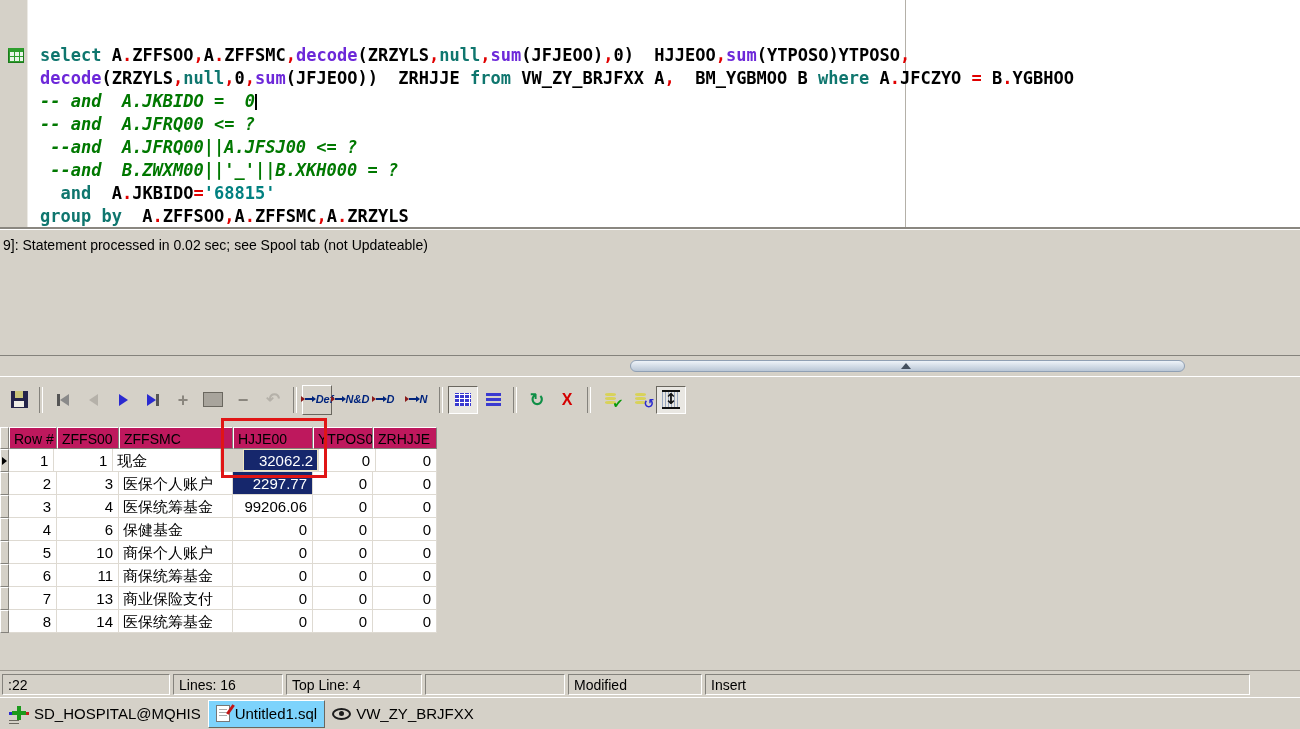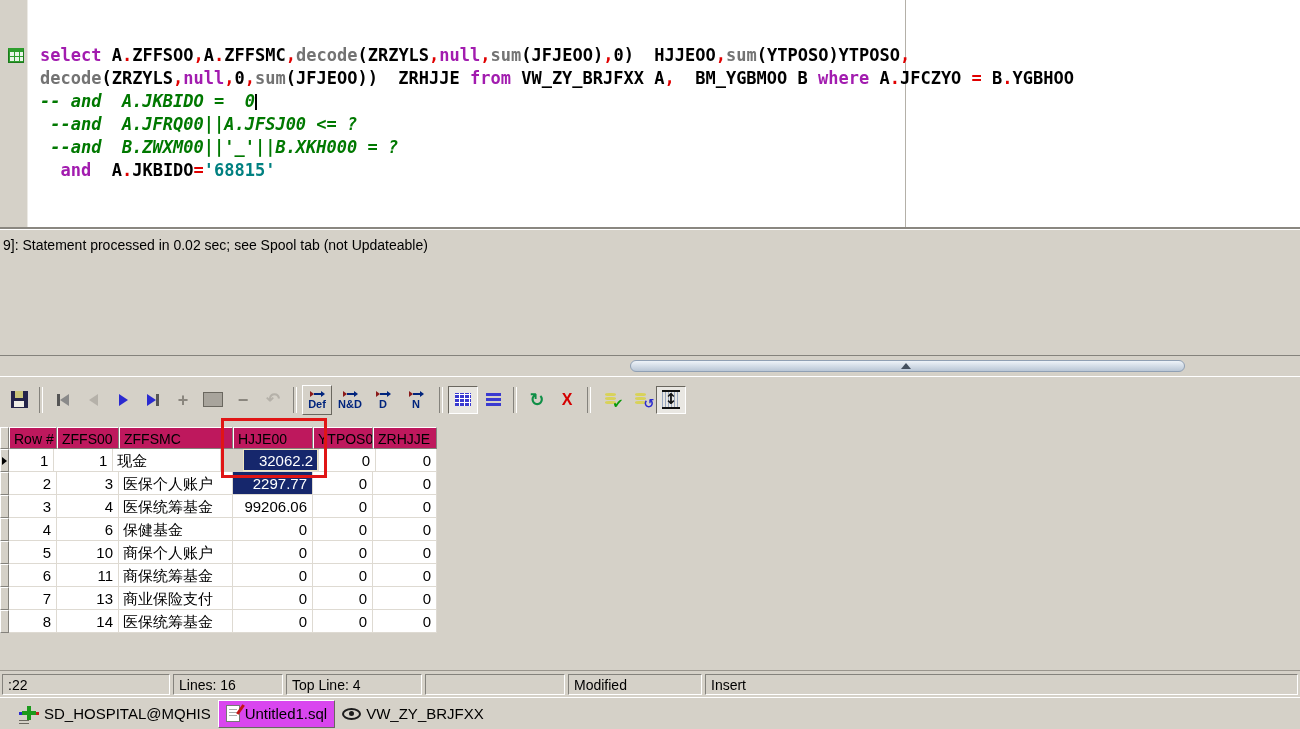--- a/index.html
+++ b/index.html
@@ -12,21 +12,21 @@
   .gutter{position:absolute;left:0;top:0;width:27px;height:100%;background:#d5d1c8;
           border-right:1px solid #eceae5;}
   .stmt-icon{position:absolute;left:8px;top:48px;width:16px;height:15px;box-sizing:border-box;
           border:1px solid #1c7a1c;border-top:4px solid #2e9e2e;background-color:#eaf5ea;
           background-image:repeating-linear-gradient(0deg,#2e9e2e 0 1px,transparent 1px 5px),
                            repeating-linear-gradient(90deg,#2e9e2e 0 1px,transparent 1px 5px);}
   .margin-line{position:absolute;left:905px;top:0;width:1px;height:100%;background:#b4b0a8;}
   .code{position:absolute;left:40px;top:44px;font-family:"DejaVu Sans Mono","Liberation Mono",monospace;
         font-size:17px;font-weight:bold;}
   .code-line{height:23px;line-height:23px;white-space:pre;}
-  .tk-k{color:#a21caf;} .tk-f{color:#737373;} .tk-i{color:#000;}
+  .tk-k{color:#0f766e;} .tk-f{color:#6d28d9;} .tk-i{color:#000;}
   .tk-p{color:#e00000;} .tk-s{color:#008080;} .tk-c{color:#007800;font-style:italic;}
   .caret{display:inline-block;width:2px;height:16px;background:#000;vertical-align:-3px;}
 
   
   .msg-panel{position:absolute;left:0;top:229px;width:1300px;height:127px;background:#d5d1c8;
              border-top:1px solid #fff;border-bottom:1px solid #84827c;box-sizing:border-box;}
   .msg-text{position:absolute;left:3px;top:7px;font-size:14px;}
 
   
   .splitter{position:absolute;left:0;top:357px;width:1300px;height:19px;background:#d5d1c8;}
@@ -44,22 +44,22 @@
   .floppy::before{content:"";position:absolute;left:4px;top:0;width:8px;height:7px;background:#c9c47a;}
   .floppy::after{content:"";position:absolute;left:3px;bottom:1px;width:10px;height:6px;background:#efede6;}
   .tri{width:0;height:0;}
   .tri-l{border-top:6px solid transparent;border-bottom:6px solid transparent;border-right:9px solid #8a8a8a;}
   .tri-l.lite{border-right-color:#b5b1a9;}
   .tri-r{border-top:6px solid transparent;border-bottom:6px solid transparent;border-left:9px solid #2a2ad0;}
   .vbar{width:3px;height:12px;background:#555;}
   .glyph-gray{font-size:18px;font-weight:bold;color:#8a867e;line-height:1;}
   .post-rect{width:18px;height:13px;background:#a8a49c;border:1px solid #6a675f;}
   .undo-glyph{font-size:17px;font-weight:bold;color:#b5b1a9;font-family:"DejaVu Sans",sans-serif;line-height:1;}
-  .defbtn{width:30px;height:30px;display:flex;flex-direction:column;align-items:center;justify-content:center;
-          flex:0 0 auto;margin-right:3px;}
+  .defbtn{width:30px;height:30px;display:flex;flex-direction:row;align-items:center;justify-content:center;
+          flex:0 0 auto;margin-right:3px;font-style:italic;}
   .defbtn.raised{border:1px solid;border-color:#fff #6a675f #6a675f #fff;background:#d5d1c8;box-sizing:border-box;}
   .defbtn .lbl{font-size:11px;font-weight:bold;color:#00247d;line-height:11px;}
   .mini-glyph{display:flex;align-items:center;height:8px;margin-bottom:1px;}
   .mini-glyph .mt{width:0;height:0;border-top:3px solid transparent;border-bottom:3px solid transparent;border-left:4px solid #8b1a1a;}
   .mini-glyph .ml{width:7px;height:2px;background:#00247d;}
   .mini-glyph .mt2{width:0;height:0;border-top:3px solid transparent;border-bottom:3px solid transparent;border-left:4px solid #00247d;}
   .pressed{border:1px solid;border-color:#6a675f #fff #fff #6a675f;background:#e9e7e2;box-sizing:border-box;}
   .gridview-ic{width:16px;height:13px;background-color:#3a3ad0;
       background-image:repeating-linear-gradient(0deg,transparent 0 3px,#fff 3px 4px),
                        repeating-linear-gradient(90deg,transparent 0 4px,#fff 4px 5px);}
@@ -99,27 +99,27 @@
 
   
   .annotation{position:absolute;left:221px;top:418px;width:100px;height:54px;border:3px solid #e01515;z-index:90;}
 
   
   .statusbar{position:absolute;left:0;top:670px;width:1300px;height:27px;background:#d5d1c8;
              border-top:1px solid #9a968e;}
   .sp{position:absolute;top:3px;height:21px;box-sizing:border-box;background:#d5d1c8;border:1px solid;
       border-color:#84827c #fff #fff #84827c;font-size:14px;padding:2px 0 0 5px;overflow:hidden;}
   .sp1{left:2px;width:168px;} .sp2{left:173px;width:110px;} .sp3{left:286px;width:136px;}
-  .sp4{left:425px;width:140px;} .sp5{left:568px;width:134px;} .sp6{left:705px;width:593px;}
+  .sp4{left:425px;width:140px;} .sp5{left:568px;width:134px;} .sp6{left:705px;width:545px;}
 
   
   .tabbar{position:absolute;left:0;top:697px;width:1300px;height:32px;background:#d5d1c8;
-          border-top:1px solid #fff;display:flex;align-items:center;padding-left:12px;box-sizing:border-box;}
+          border-top:1px solid #fff;display:flex;align-items:center;padding-left:2px;box-sizing:border-box;}
   .tab{display:flex;align-items:center;gap:5px;height:28px;padding:0 7px;font-size:15px;flex:0 0 auto;}
-  .tab.active{background:#d946ef;border:1px solid;border-color:#fff #6a675f #6a675f #fff;box-sizing:border-box;}
+  .tab.active{background:#7dd3fc;border:1px solid;border-color:#fff #6a675f #6a675f #fff;box-sizing:border-box;}
   .connection-ic{position:relative;width:20px;height:20px;}
   .connection-ic::before{content:"";position:absolute;left:8px;top:2px;width:4px;height:14px;background:#1c9a1c;}
   .connection-ic::after{content:"";position:absolute;left:3px;top:7px;width:14px;height:4px;background:#1c9a1c;}
   .connection-ic .dotl{position:absolute;left:0;top:8px;width:3px;height:3px;background:#2a2ad0;}
   .connection-ic .dotr{position:absolute;right:0;top:8px;width:3px;height:3px;background:#c02020;}
   .connection-ic .lines{position:absolute;left:0;bottom:0;width:10px;height:5px;
       background-image:repeating-linear-gradient(0deg,#6a675f 0 1px,transparent 1px 3px);}
   .document-ic{position:relative;width:14px;height:17px;background:#fff;border:1px solid #777;box-sizing:border-box;}
   .document-ic::before{content:"";position:absolute;left:2px;top:3px;width:8px;height:1px;background:#aaa;
       box-shadow:0 3px 0 #aaa,0 6px 0 #aaa;}
@@ -135,23 +135,25 @@
 
   <div class="editor">
     <div class="gutter">
       <div class="stmt-icon"></div>
     </div>
     <div class="margin-line"></div>
     <div class="code" id="code-lines">
         <div class="code-line"><span class="tk-k">select</span><span class="tk-i"> A</span><span class="tk-p">.</span><span class="tk-i">ZFFSOO</span><span class="tk-p">,</span><span class="tk-i">A</span><span class="tk-p">.</span><span class="tk-i">ZFFSMC</span><span class="tk-p">,</span><span class="tk-f">decode</span><span class="tk-i">(</span><span class="tk-i">ZRZYLS</span><span class="tk-p">,</span><span class="tk-k">null</span><span class="tk-p">,</span><span class="tk-f">sum</span><span class="tk-i">(JFJEOO)</span><span class="tk-p">,</span><span class="tk-i">0)  HJJEOO</span><span class="tk-p">,</span><span class="tk-f">sum</span><span class="tk-i">(YTPOSO)YTPOSO</span><span class="tk-p">,</span></div>
         <div class="code-line"><span class="tk-f">decode</span><span class="tk-i">(ZRZYLS</span><span class="tk-p">,</span><span class="tk-k">null</span><span class="tk-p">,</span><span class="tk-i">0</span><span class="tk-p">,</span><span class="tk-f">sum</span><span class="tk-i">(JFJEOO))  ZRHJJE </span><span class="tk-k">from</span><span class="tk-i"> VW_ZY_BRJFXX A</span><span class="tk-p">,</span><span class="tk-i">  BM_YGBMOO B </span><span class="tk-k">where</span><span class="tk-i"> A</span><span class="tk-p">.</span><span class="tk-i">JFCZYO </span><span class="tk-p">=</span><span class="tk-i"> B</span><span class="tk-p">.</span><span class="tk-i">YGBHOO</span></div>
         <div class="code-line"><span class="tk-c">-- and  A.JKBIDO =  0</span><span class="caret"></span></div>
+        <div class="code-line"><span class="tk-c">-- and  A.JFRQ00 &lt;= ?</span></div>
         <div class="code-line"><span class="tk-c"> --and  A.JFRQ00||A.JFSJ00 &lt;= ?</span></div>
         <div class="code-line"><span class="tk-c"> --and  B.ZWXM00||'_'||B.XKH000 = ?</span></div>
         <div class="code-line"><span class="tk-i">  </span><span class="tk-k">and</span><span class="tk-i">  A</span><span class="tk-p">.</span><span class="tk-i">JKBIDO</span><span class="tk-p">=</span><span class="tk-s">'68815'</span></div>
+        <div class="code-line"><span class="tk-k">group by</span><span class="tk-i">  A</span><span class="tk-p">.</span><span class="tk-i">ZFFSOO</span><span class="tk-p">,</span><span class="tk-i">A</span><span class="tk-p">.</span><span class="tk-i">ZFFSMC</span><span class="tk-p">,</span><span class="tk-i">A</span><span class="tk-p">.</span><span class="tk-i">ZRZYLS</span></div>
       </div>
   </div>
 
   <div class="msg-panel">
     <div class="msg-text">9]: Statement processed in 0.02 sec; see Spool tab (not Updateable)</div>
   </div>
 
   <div class="splitter">
     <div class="pill">
       <span class="chev"></span>

